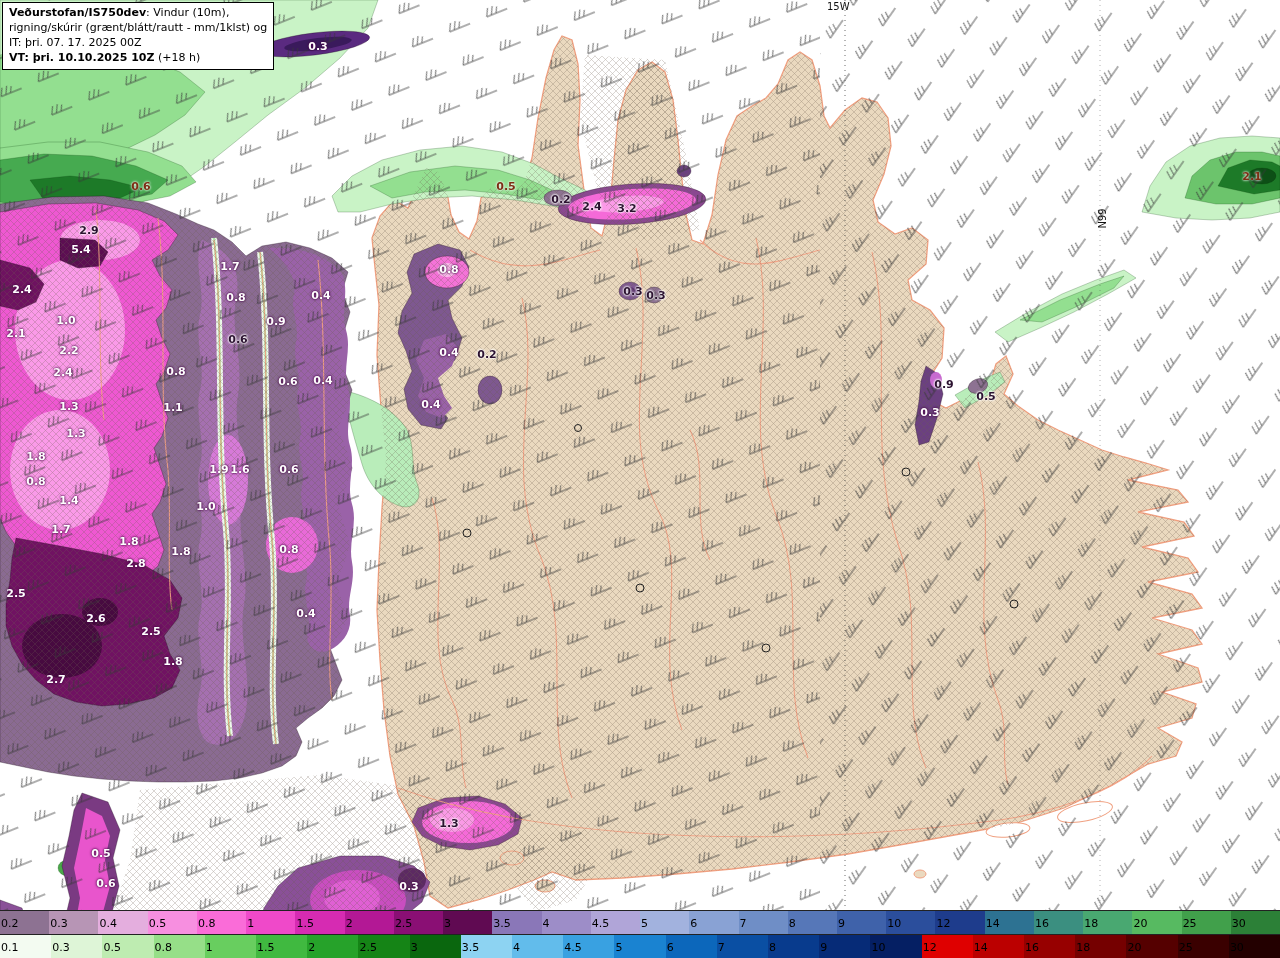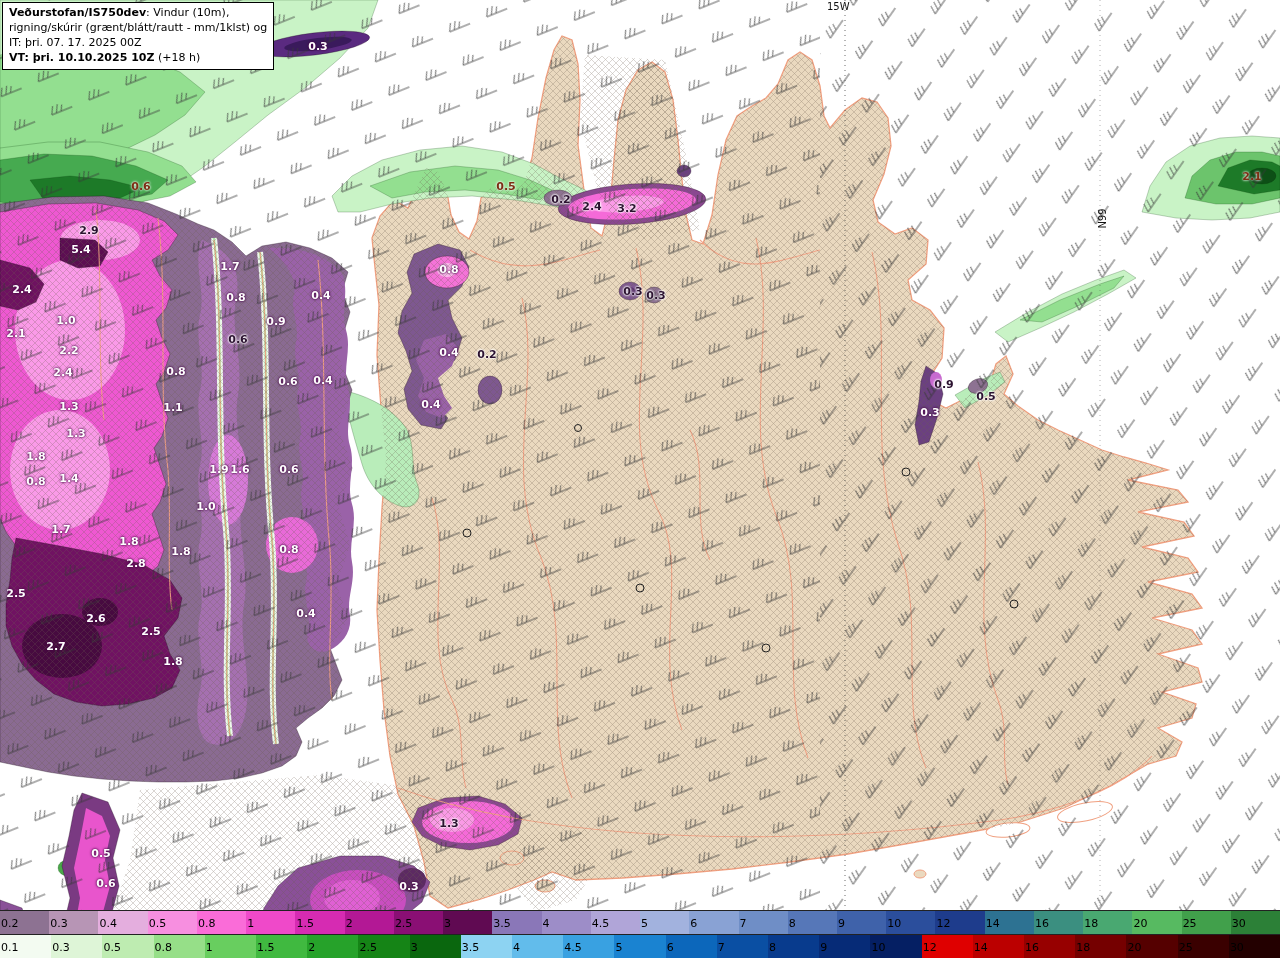--- a/index.html
+++ b/index.html
@@ -273,32 +273,32 @@
     <span class="mlbl l" style="left: 431px; top: 404px;">0.4</span>
     <span class="mlbl d" style="left: 944px; top: 384px;">0.9</span>
     <span class="mlbl d" style="left: 986px; top: 396px;">0.5</span>
     <span class="mlbl l" style="left: 930px; top: 412px;">0.3</span>
     <span class="mlbl l" style="left: 76px; top: 433px;">1.3</span>
     <span class="mlbl l" style="left: 36px; top: 456px;">1.8</span>
     <span class="mlbl l" style="left: 219px; top: 469px;">1.9</span>
     <span class="mlbl l" style="left: 240px; top: 469px;">1.6</span>
     <span class="mlbl l" style="left: 289px; top: 469px;">0.6</span>
     <span class="mlbl l" style="left: 36px; top: 481px;">0.8</span>
-    <span class="mlbl l" style="left: 69px; top: 478px;">1.4</span>
+    <span class="mlbl l" style="left: 69px; top: 500px;">1.4</span>
     <span class="mlbl l" style="left: 206px; top: 506px;">1.0</span>
     <span class="mlbl l" style="left: 61px; top: 529px;">1.7</span>
     <span class="mlbl l" style="left: 129px; top: 541px;">1.8</span>
     <span class="mlbl l" style="left: 181px; top: 551px;">1.8</span>
     <span class="mlbl l" style="left: 289px; top: 549px;">0.8</span>
     <span class="mlbl l" style="left: 136px; top: 563px;">2.8</span>
     <span class="mlbl l" style="left: 16px; top: 593px;">2.5</span>
     <span class="mlbl l" style="left: 306px; top: 613px;">0.4</span>
     <span class="mlbl l" style="left: 96px; top: 618px; text-align: right;">2.6</span>
     <span class="mlbl l" style="left: 151px; top: 631px;">2.5</span>
-    <span class="mlbl l" style="left: 56px; top: 646px;">2.7</span>
+    <span class="mlbl l" style="left: 56px; top: 679px;">2.7</span>
     <span class="mlbl l" style="left: 173px; top: 661px;">1.8</span>
     <span class="mlbl d" style="left: 449px; top: 823px;">1.3</span>
     <span class="mlbl l" style="left: 101px; top: 853px;">0.5</span>
     <span class="mlbl l" style="left: 106px; top: 883px;">0.6</span>
     <span class="mlbl l" style="left: 409px; top: 886px;">0.3</span>
   </div>
 
 <span class="gridlbl" id="lbl-15w">15W</span>
 <span class="gridlbl" id="lbl-66n">66N</span>
 

